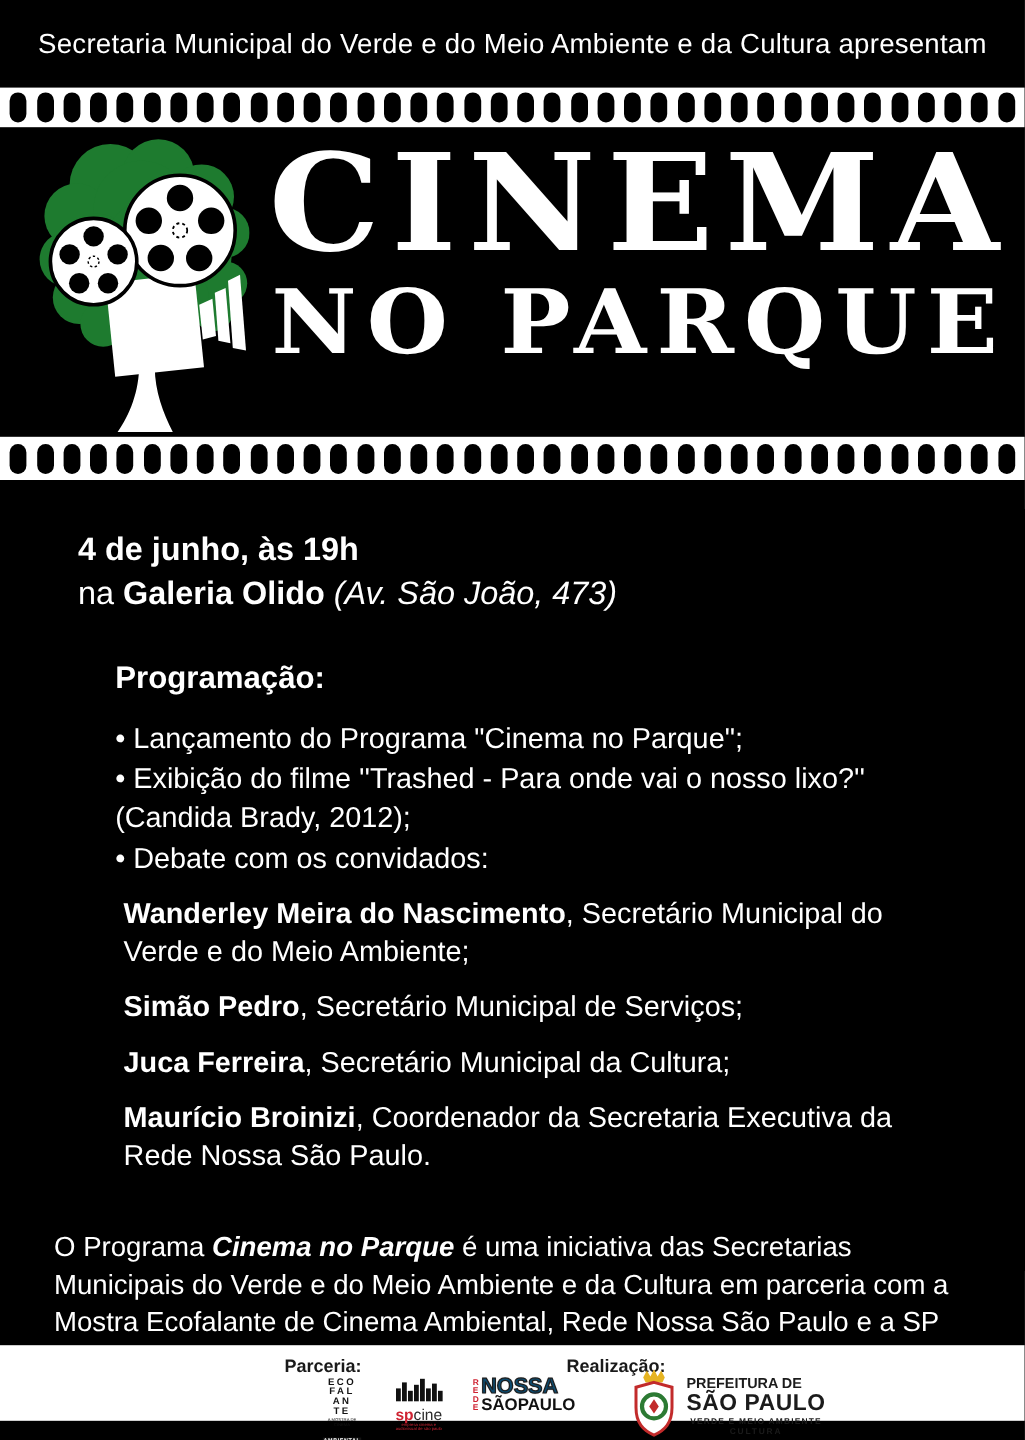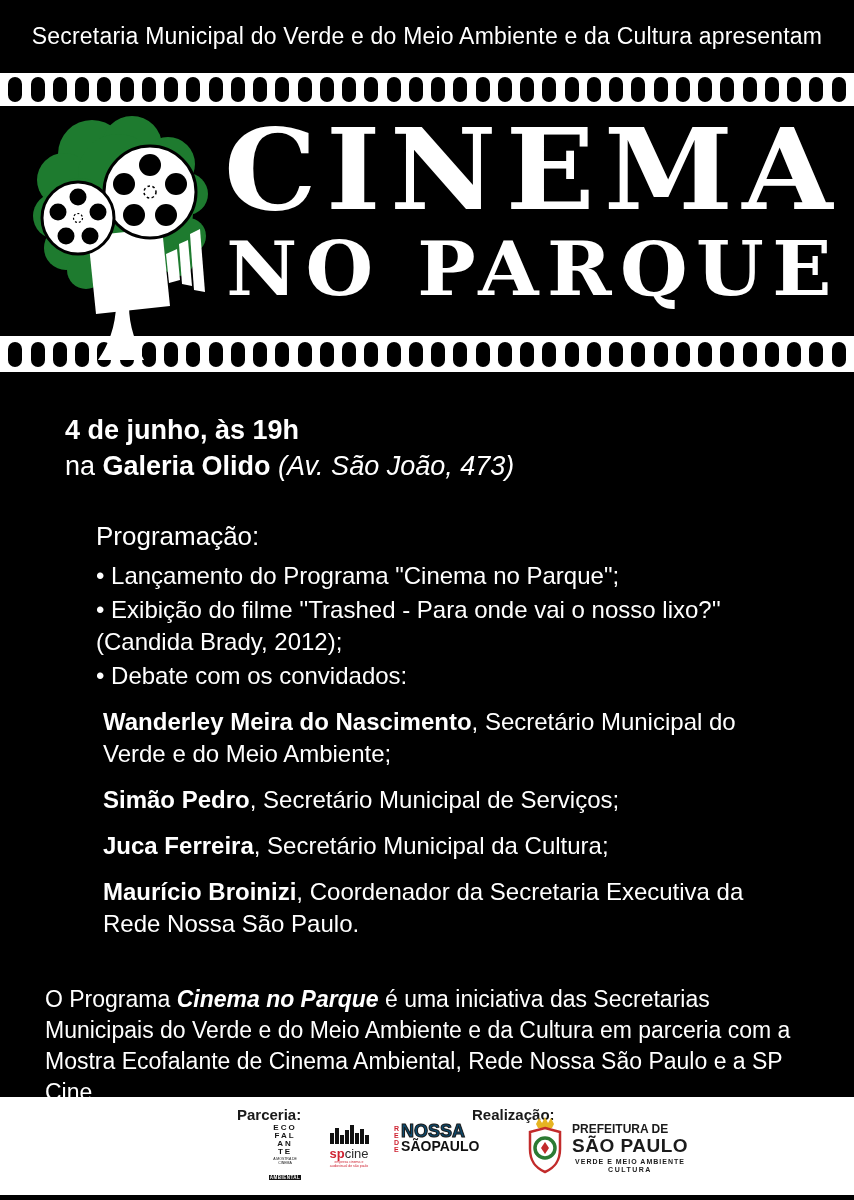--- a/index.html
+++ b/index.html
@@ -12,40 +12,40 @@
     width:854px;height:1200px;background:var(--black);color:var(--white);
     position:relative;margin:0 auto;overflow:hidden;
   }
   
   .presents{height:73px;padding-top:23px;text-align:center;font-size:23px;font-weight:500;letter-spacing:.2px;}
   
   .film-strip{height:33px;background:var(--white);display:flex;justify-content:space-evenly;align-items:center;overflow:hidden;}
   .film-strip.bottom{height:36px;}
   .film-strip i{flex:none;width:14px;height:25px;background:var(--black);border-radius:7px;}
   
-  .logo-block{height:230px;display:flex;align-items:stretch;margin-left:12px;}
+  .logo-block{height:258px;display:flex;align-items:stretch;margin-left:12px;}
   .tree-wrap{flex:none;width:200px;position:relative;}
   .tree-wrap svg{position:absolute;left:18px;top:2px;}
   .title{flex:1;text-align:center;font-family:"DejaVu Serif",serif;font-weight:bold;color:var(--white);}
   .title-line1{font-size:112px;line-height:1.0;letter-spacing:9px;margin-top:8px;transform:scaleX(1.04);transform-origin:center;}
   .title-line2{font-size:74px;line-height:1.0;letter-spacing:8px;margin-top:6px;transform:scaleX(1.05);transform-origin:center;}
   
   .event{padding:40px 0 0 65px;font-size:27px;line-height:36px;}
   .event .bold{font-weight:bold;}
   .event .addr{font-style:italic;}
   .program{margin:36px 0 0 96px;width:700px;font-size:24px;line-height:32px;}
-  .program-heading{font-size:26px;font-weight:normal;margin-bottom:8px;}
+  .program-heading{font-size:26px;font-weight:bold;margin-bottom:20px;}
   .program p{margin:2px 0;}
   .guests{margin:6px 0 0 103px;width:660px;font-size:24px;line-height:32px;}
   .guests p{margin:14px 0;}
   .guests .gname{font-weight:bold;}
   .about{margin:44px 40px 0 45px;width:775px;font-size:23px;line-height:31px;}
   .about .pname{font-weight:bold;font-style:italic;}
   
-  .footer{position:absolute;left:0;bottom:5px;width:854px;height:98px;background:var(--white);color:var(--dark);}
+  .footer{position:absolute;left:0;bottom:16px;width:854px;height:63px;background:var(--white);color:var(--dark);}
   .flabel{position:absolute;font-size:15px;font-weight:bold;color:#1a1a1a;}
   .flabel.parceria{left:237px;top:9px;}
   .flabel.realizacao{left:472px;top:9px;}
   .partner-logos{position:absolute;left:266px;top:27px;display:flex;align-items:flex-start;gap:22px;}
   
   .eco{width:38px;text-align:center;color:#141414;}
   .eco .l{font-weight:bold;font-size:8px;line-height:8px;letter-spacing:2px;}
   .eco .sub{font-size:3.5px;line-height:4px;margin-top:1px;}
   .eco .sub2{font-size:4.5px;font-weight:bold;letter-spacing:.5px;background:#141414;color:#fff;padding:0 1px;display:inline-block;}
   

